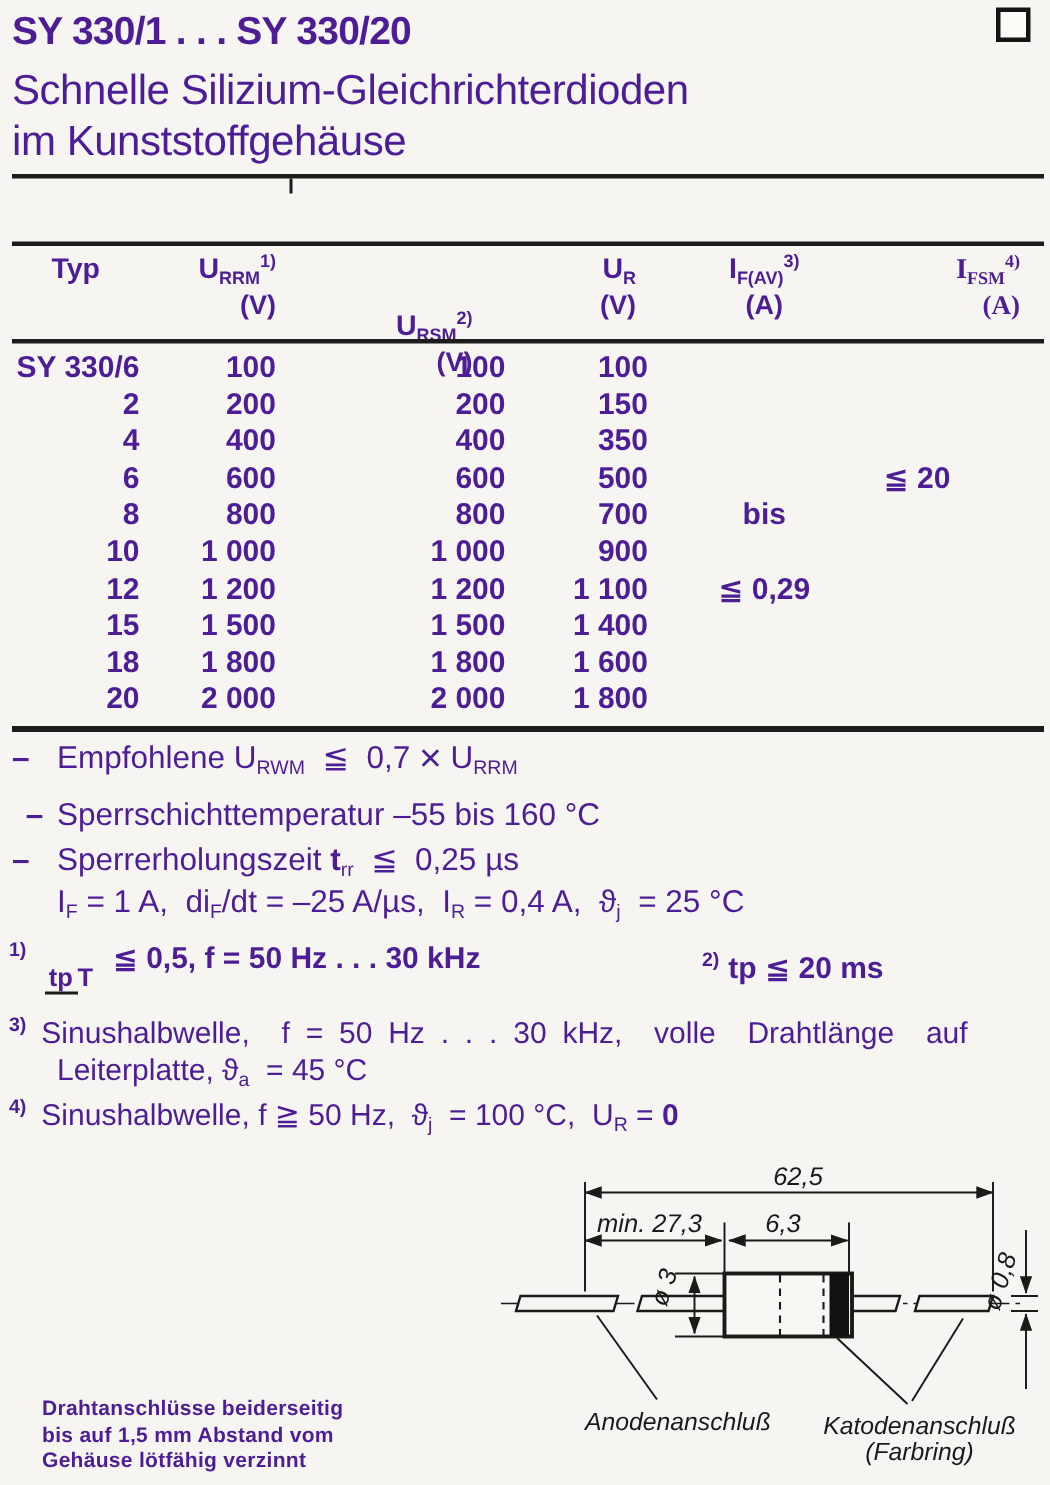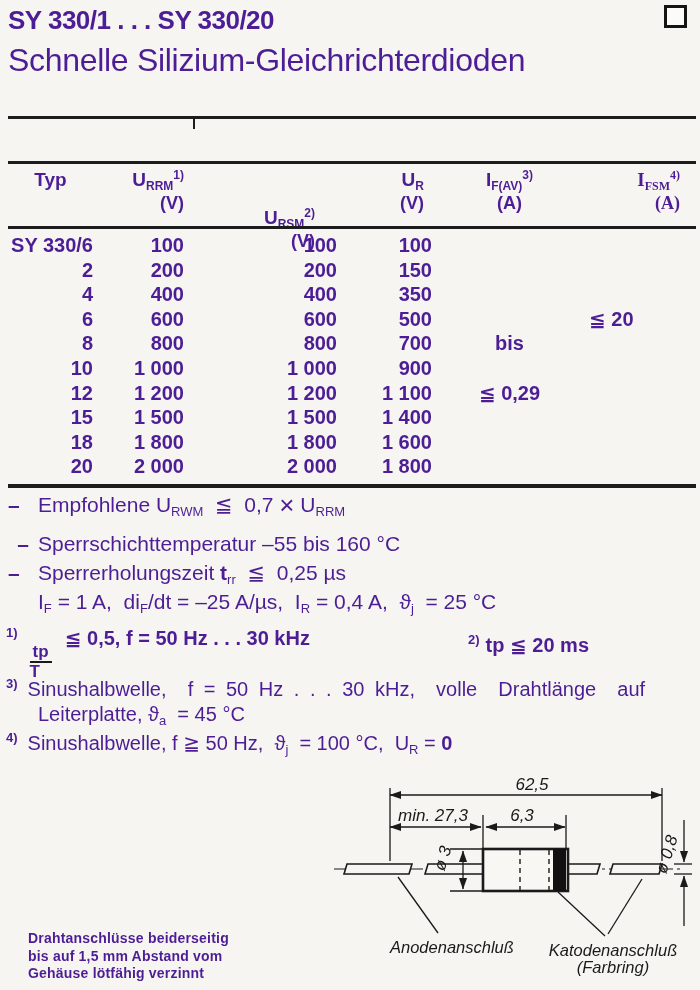--- a/index.html
+++ b/index.html
@@ -4,21 +4,21 @@
 <style>
   html,body{margin:0;padding:0;background:#888;}
   #page{
     position:relative;width:700px;height:990px;margin:0 auto;
     background:#f6f5f1;color:#4c1d95;overflow:hidden;
     font-family:"Liberation Sans","DejaVu Sans",sans-serif;
   }
   
   .title{position:absolute;left:8px;top:5px;font-size:26px;font-weight:700;letter-spacing:-0.5px;}
   .reg-square{position:absolute;left:664px;top:5px;width:17px;height:17px;border:3px solid #141414;background:#fbfbf8;}
-  .subtitle{position:absolute;left:8px;top:43px;font-size:32px;font-weight:400;line-height:34px;letter-spacing:-0.3px;}
+  .subtitle{position:absolute;left:8px;top:43px;font-size:28px;font-weight:400;line-height:34px;letter-spacing:-0.3px;}
   .hr{position:absolute;left:8px;width:688px;background:#1c1c1c;}
   .hr1{top:116px;height:3px;}
   .tick{position:absolute;left:193px;top:119px;width:2px;height:10px;background:#1c1c1c;}
   .hr-top{top:161px;height:3px;}
   .hr-mid{top:226px;height:3px;}
   .hr-bot{top:484px;height:4px;}
   
   .thead,.trow{position:absolute;left:8px;width:688px;display:grid;
     grid-template-columns:85px 91px 153px 95px 155px 109px;}
   .thead{top:169px;}
@@ -39,21 +39,21 @@
   .td.c6{text-align:left;padding-left:2px;}
   
   .note{position:absolute;left:8px;font-size:21px;white-space:pre-wrap;}
   .note .dash{display:inline-block;width:30px;font-weight:700;}
   .n1{top:492px;} .n2{top:532px;text-align:center;} .n3{top:561px;} .n4{top:590px;left:38px;}
   .rich{white-space:pre-wrap;}
   .seg-n{}
   .seg-b{font-weight:700;}
   .seg-s{font-size:13px;position:relative;top:4px;}
   .seg-x{font-size:26px;line-height:1;vertical-align:-2px;}
-  .frac{display:inline-flex;flex-direction:column;align-items:flex-start;line-height:1.02;font-size:17px;vertical-align:-12px;margin:0 2px;}
+  .frac{display:inline-flex;flex-direction:row;align-items:flex-start;line-height:1.02;font-size:17px;vertical-align:-12px;margin:0 2px;}
   .frac .fnum{border-bottom:2px solid #1a1a1a;padding:0 3px 1px;}
   
   .fn{position:absolute;font-size:20px;white-space:pre-wrap;}
   .fnmark{font-size:13px;font-weight:700;position:relative;top:-8px;padding-right:10px;}
   .fn1{left:6px;top:626px;font-weight:700;}
   .fn2{left:468px;top:633px;font-weight:700;}
   .fn2 .fnmark{padding-right:6px;}
   .fn3a{left:6px;top:678px;word-spacing:5px;}
   .fn3b{left:38px;top:703px;}
   .fn4{left:6px;top:731px;}
@@ -68,20 +68,21 @@
 </head>
 <body>
 
 <div id="page">
 
   <div class="title">SY 330/1 . . . SY 330/20</div>
   <div class="reg-square"></div>
 
   <div class="subtitle">
     <div>Schnelle Silizium-Gleichrichterdioden</div>
+    <div>im Kunststoffgehäuse</div>
   </div>
 
   <div class="hr hr1"></div>
   <div class="tick"></div>
   <div class="hr hr-top"></div>
 
   <div class="thead">
     <div class="th c1">
       <div><span>Typ</span><span class="hsub"></span><span class="hsup"></span></div>
       <div class="unit"></div>

